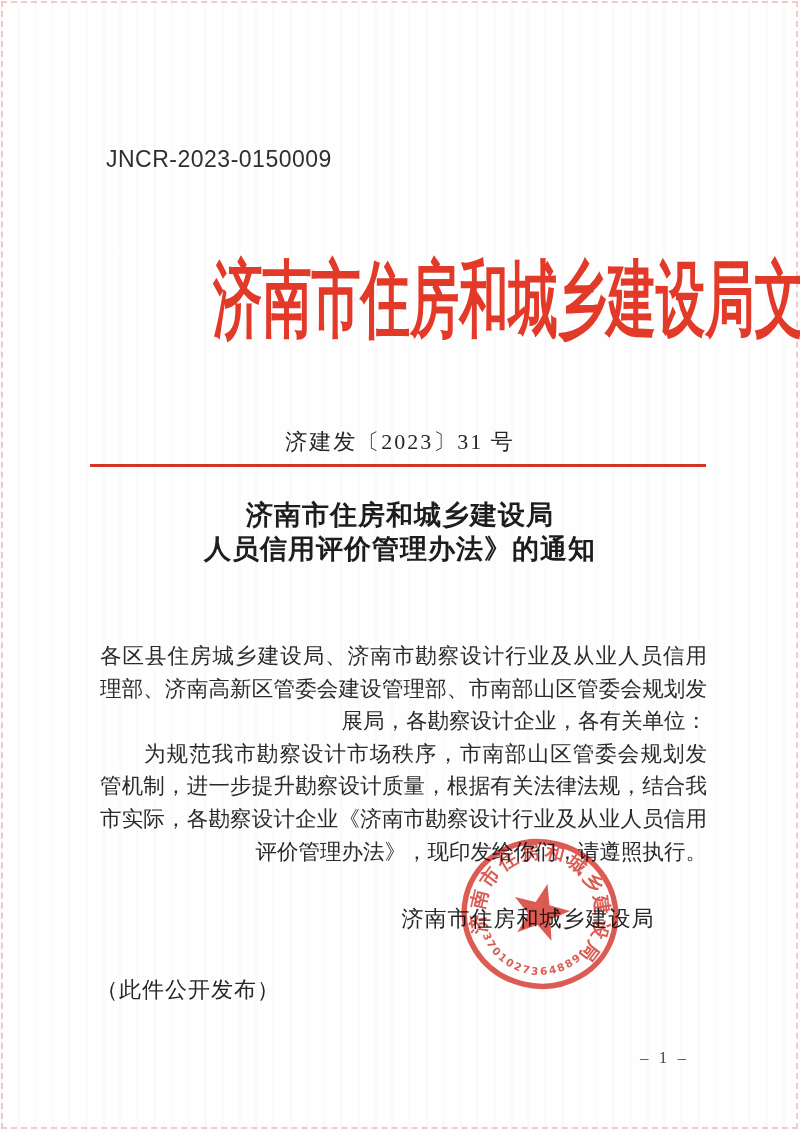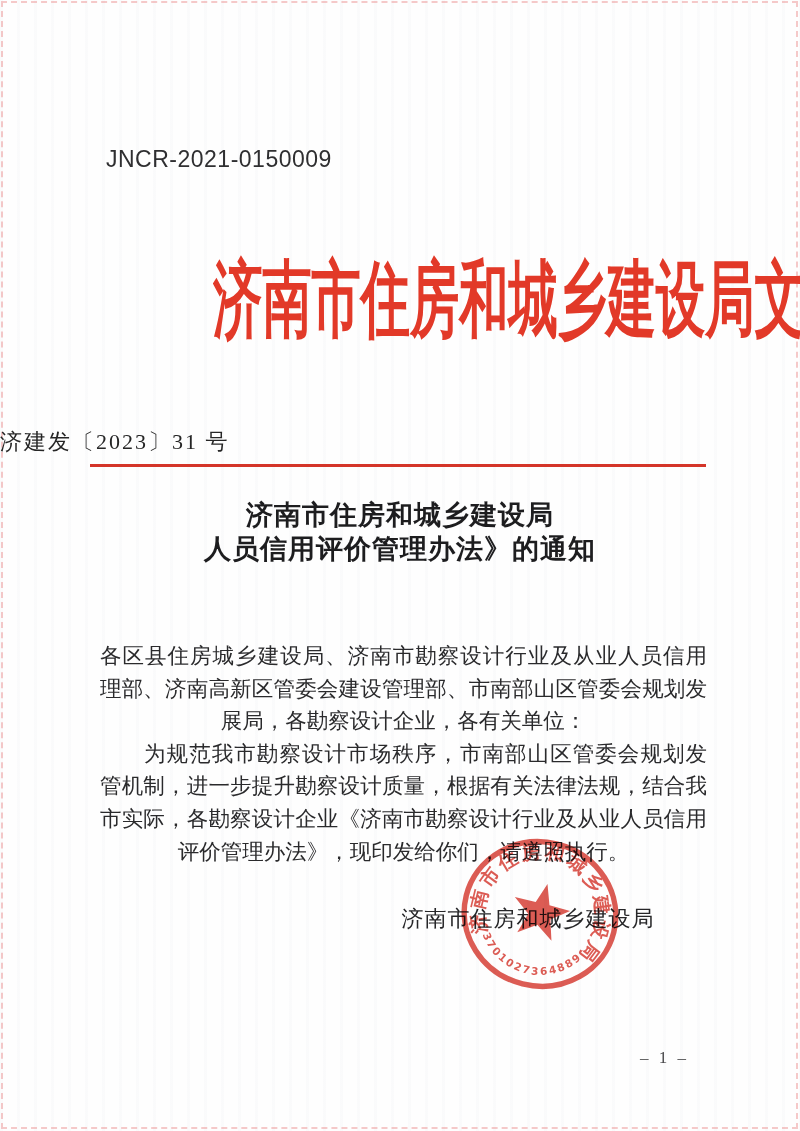--- a/index.html
+++ b/index.html
@@ -7,28 +7,28 @@
        font-family:"Liberation Serif","DejaVu Serif",serif;}
   .page{position:relative;width:800px;height:1131px;background:#fefefe;
         background-image:repeating-linear-gradient(90deg,rgba(185,192,205,0.055) 0 3px,rgba(255,255,255,0) 3px 17px);}
   .dashed-border{position:absolute;left:1px;top:1px;right:2px;bottom:2px;
         border:2px dashed rgba(238,158,158,0.55);pointer-events:none;}
   .doc-code{position:absolute;left:106px;top:146px;font-family:"Liberation Sans","DejaVu Sans",sans-serif;
         font-size:23px;color:#2f2f31;letter-spacing:0.5px;white-space:nowrap;}
   .masthead{position:absolute;left:0;top:250px;width:800px;text-align:center;white-space:nowrap;}
   .masthead-inner{display:inline-block;font-size:82px;font-weight:700;color:#e23928;
         transform:scale(0.60,1.02);transform-origin:center;letter-spacing:0px;line-height:100px;}
-  .issue-no{position:absolute;left:0;top:427px;width:800px;
+  .issue-no{position:absolute;left:0;top:427px;width:800px;text-align:center;
         font-size:22px;color:#262626;letter-spacing:2px;}
   .red-rule{position:absolute;left:90px;top:464px;width:616px;height:3px;background:#d43529;}
   .title{position:absolute;left:0;top:498px;width:800px;text-align:center;
         font-size:27px;font-weight:700;color:#1d1d1f;line-height:34px;letter-spacing:1px;}
   .body-block{position:absolute;left:100px;top:640px;width:607px;
         font-size:21.5px;color:#2a2a2c;}
-  .bl{height:32.6px;line-height:32.6px;white-space:nowrap;text-align:center;}
+  .bl{height:32.6px;line-height:32.6px;white-space:nowrap;text-align:right;}
   .bl.j{white-space:normal;text-align:justify;text-align-last:justify;text-justify:inter-character;
         overflow:hidden;}
   .bl.ind{padding-left:44px;}
   .sig-org{position:absolute;left:378px;top:904px;width:300px;text-align:center;
         font-size:22px;color:#262628;letter-spacing:1px;}
   .sig-date{position:absolute;left:388px;top:941px;width:300px;text-align:center;
         font-size:22px;color:#262628;letter-spacing:2px;}
   .footer-note{position:absolute;left:96px;top:975px;font-size:22px;color:#262628;letter-spacing:1px;}
   .page-num{position:absolute;left:640px;top:1048px;font-size:17px;color:#4a4a4c;letter-spacing:3px;}
   .seal{position:absolute;left:452px;top:826px;mix-blend-mode:multiply;opacity:0.88;}
@@ -38,21 +38,21 @@
   .seal .arc-num{font-size:10.5px;font-weight:700;text-anchor:middle;
         font-family:"DejaVu Sans","Liberation Sans",sans-serif;}
 </style>
 </head>
 <body>
 
 <div class="page">
 
   <div class="dashed-border"></div>
 
-  <div class="doc-code">JNCR-2021-0150009</div>
+  <div class="doc-code">JNCR-2023-0150009</div>
 
   <div class="masthead">
     <span class="masthead-inner">济南市住房和城乡建设局文件</span>
   </div>
 
   <div class="issue-no">济建发〔2023〕31 号</div>
 
   <div class="red-rule"></div>
 
   <div class="title">
@@ -100,16 +100,17 @@
           <text transform="rotate(-8.833333333333336) translate(0,61)">3</text>
           <text transform="rotate(-17.66666666666667) translate(0,61)">6</text>
           <text transform="rotate(-26.5) translate(0,61)">4</text>
           <text transform="rotate(-35.33333333333333) translate(0,61)">8</text>
           <text transform="rotate(-44.16666666666667) translate(0,61)">8</text>
           <text transform="rotate(-53) translate(0,61)">9</text>
         </g>
     </g>
   </svg>
 
+  <div class="footer-note">（此件公开发布）</div>
 
   <div class="page-num">– 1 –</div>
 
 </div>
 
 </body></html>

